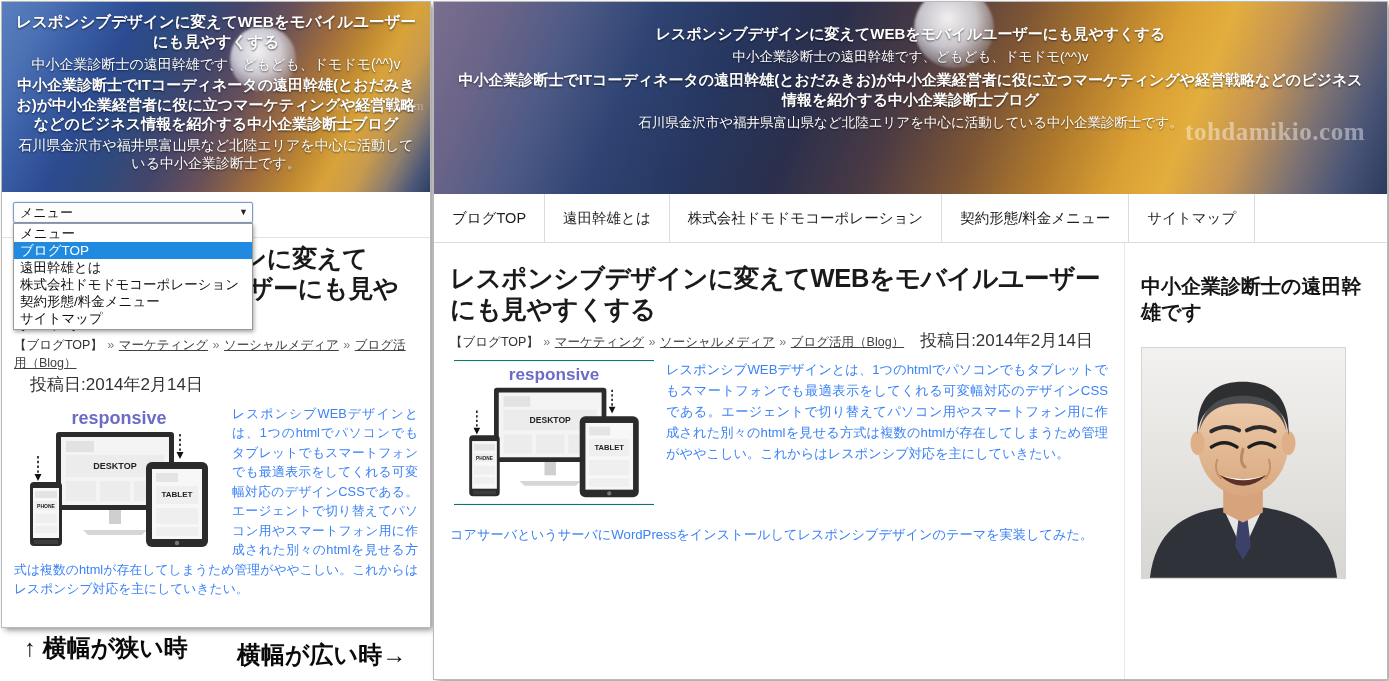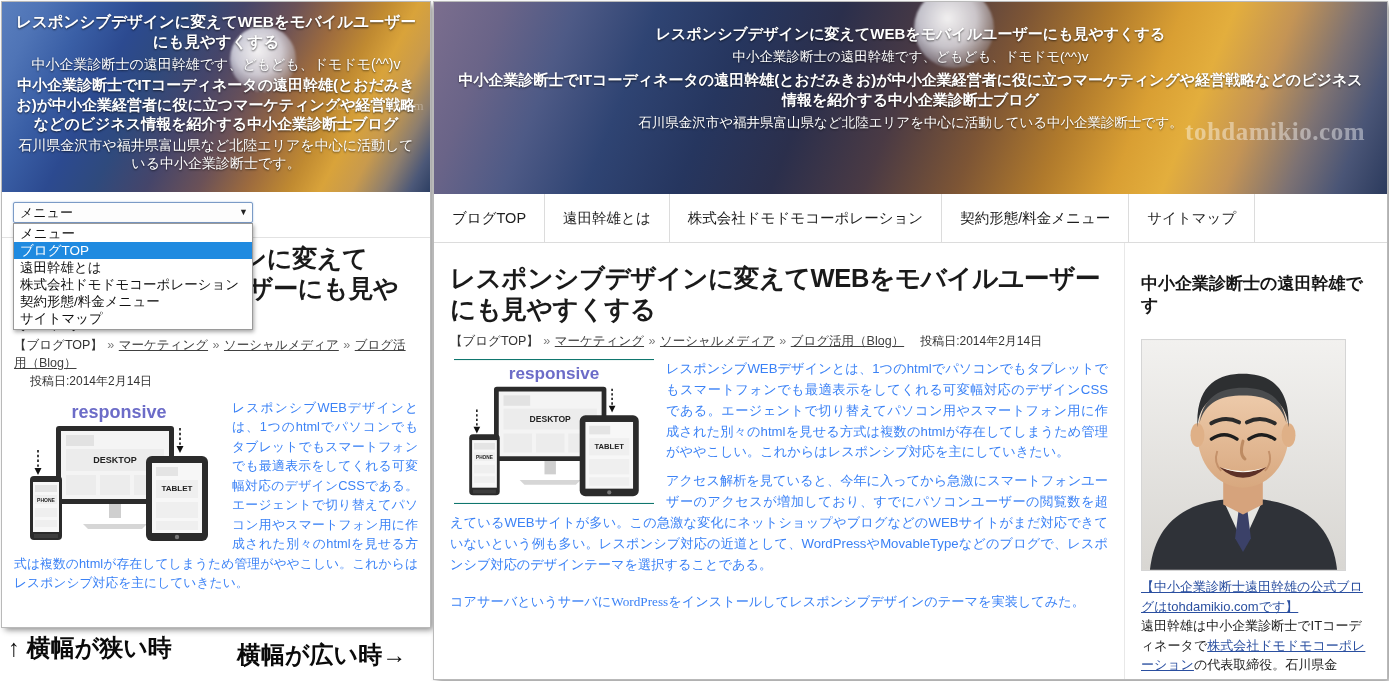--- a/index.html
+++ b/index.html
@@ -65,21 +65,21 @@
       white-space:nowrap;}
   .sel-opt.selected{background:#1f8ae0;color:#fff;}
 
   
   .art{padding:6px 12px 0 12px;}
   .art-title{font-size:25px;font-weight:bold;color:#1a1a1a;line-height:1.18;
       letter-spacing:-0.3px;}
   .crumbs{font-size:12.5px;color:#333;margin-top:3px;line-height:1.5;}
   .crumbs a{color:#404040;text-decoration:underline;}
   .crumbs .sep{color:#7b7b7b;padding:0 1px;}
-  .posted{font-size:12px;color:#333;}
+  .posted{font-size:17px;color:#333;}
 
   .body-text{font-size:12.8px;color:#3b82f6;line-height:1.52;
       text-align:justify;}
 
   
   .resp-fig{position:relative;background:#0f766e;}
   .resp-svg{display:block;}
 
   
   #left-panel .art-flow{margin-top:8px;}
@@ -123,32 +123,32 @@
   .main-col{width:690px;box-sizing:border-box;padding:20px 16px 0 16px;}
   .side-col{flex:1;box-sizing:border-box;padding:30px 14px 0 16px;
             border-left:1px solid #e8e8e8;}
 
   #right-panel .art-title{font-size:25.5px;line-height:1.22;}
   #right-panel .crumb-row{display:flex;gap:16px;align-items:baseline;
         margin-top:4px;flex-wrap:wrap;}
   #right-panel .resp-fig{float:left;width:200px;height:145px;margin:8px 12px 4px 4px;}
   #right-panel .body-text{font-size:13.2px;line-height:1.58;padding-top:8px;}
   #right-panel .para2{clear:none;}
-  #right-panel .para3{clear:both;padding-top:16px;font-family:Liberation Serif, serif;}
-
-  .side-head{font-size:17px;font-weight:bold;color:#151515;line-height:1.3;}
+  #right-panel .para3{clear:both;padding-top:16px;}
+
+  .side-head{font-size:20px;font-weight:bold;color:#151515;line-height:1.3;}
   .side-photo{width:205px;height:232px;margin-top:22px;border:1px solid #d5d5d5;
       box-sizing:border-box;overflow:hidden;background:#e9e7e4;position:relative;}
   .side-text{font-size:13px;line-height:1.50;color:#1b1b1b;margin-top:6px;}
   .side-text a{color:#2a4fa0;text-decoration:underline;}
 
   
   .caption{position:absolute;font-size:24px;font-weight:bold;color:#0a0a0a;
       white-space:nowrap;letter-spacing:0px;}
-  #cap-narrow{left:8px;top:632px;}
+  #cap-narrow{left:24px;top:632px;}
   #cap-wide{left:237px;top:632px;margin-top:7px;}
 
   a{cursor:pointer;}
 </style>
 </head>
 <body>
 
 <div class="panel" id="left-panel">
 
   <div class="hero">
@@ -312,21 +312,20 @@
           <g stroke="#111" stroke-width="1.6" stroke-dasharray="2.4 2.4" fill="none">
             <line x1="24" y1="52" x2="24" y2="70"></line>
             <line x1="166" y1="30" x2="166" y2="48"></line>
           </g>
           <polygon points="20.5,70 27.5,70 24,77" fill="#111"></polygon>
           <polygon points="162.5,48 169.5,48 166,55" fill="#111"></polygon>
         </svg>
       </div>
 
       <div class="body-text">レスポンシブWEBデザインとは、1つのhtmlでパソコンでもタブレットでもスマートフォンでも最適表示をしてくれる可変幅対応のデザインCSSである。エージェントで切り替えてパソコン用やスマートフォン用に作成された別々のhtmlを見せる方式は複数のhtmlが存在してしまうため管理がややこしい。これからはレスポンシブ対応を主にしていきたい。</div>
-      <div class="body-text para2">アクセス解析を見ていると、今年に入ってから急激にスマートフォンユーザーのアクセスが増加しており、すでにパソコンユーザーの閲覧数を超えているWEBサイトが多い。この急激な変化にネットショップやブログなどのWEBサイトがまだ対応できていないという例も多い。レスポンシブ対応の近道として、WordPressやMovableTypeなどのブログで、レスポンシブ対応のデザインテーマを選択することである。</div>
       <div class="body-text para3">コアサーバというサーバにWordPressをインストールしてレスポンシブデザインのテーマを実装してみた。</div>
     </div>
 
     <div class="side-col">
       <div class="side-head">中小企業診断士の遠田幹雄です</div>
 
       <div class="side-photo">
         <svg viewBox="0 0 205 232" width="203" height="230">
           <defs>
             <linearGradient id="bgw" x1="0" y1="0" x2="0" y2="1">
@@ -365,23 +364,19 @@
           <path d="M102 102 q-4 14 2 18" stroke="#bd8b62" stroke-width="3" fill="none" stroke-linecap="round"></path>
 
           <path d="M78 128 q24 22 48 0 q-24 10 -48 0 Z" fill="#5d3128"></path>
           <path d="M81 129 q21 9 42 0 q-21 7 -42 0 Z" fill="#fbfbf7"></path>
 
           <path d="M76 112 q-4 12 4 20" stroke="#c4916a" stroke-width="2" fill="none"></path>
           <path d="M128 112 q4 12 -4 20" stroke="#c4916a" stroke-width="2" fill="none"></path>
         </svg>
       </div>
 
-      <div class="side-text">
-        <a>【中小企業診断士遠田幹雄の公式ブログはtohdamikio.comです】</a><br>
-        <span>遠田幹雄は中小企業診断士でITコーディネータで</span><a>株式会社ドモドモコーポレーション</a><span>の代表取締役。石川県金</span>
-      </div>
     </div>
 
   </div>
 </div>
 
 <div class="caption" id="cap-narrow">↑ 横幅が狭い時</div>
 <div class="caption" id="cap-wide">横幅が広い時→</div>
 
 </body></html>

